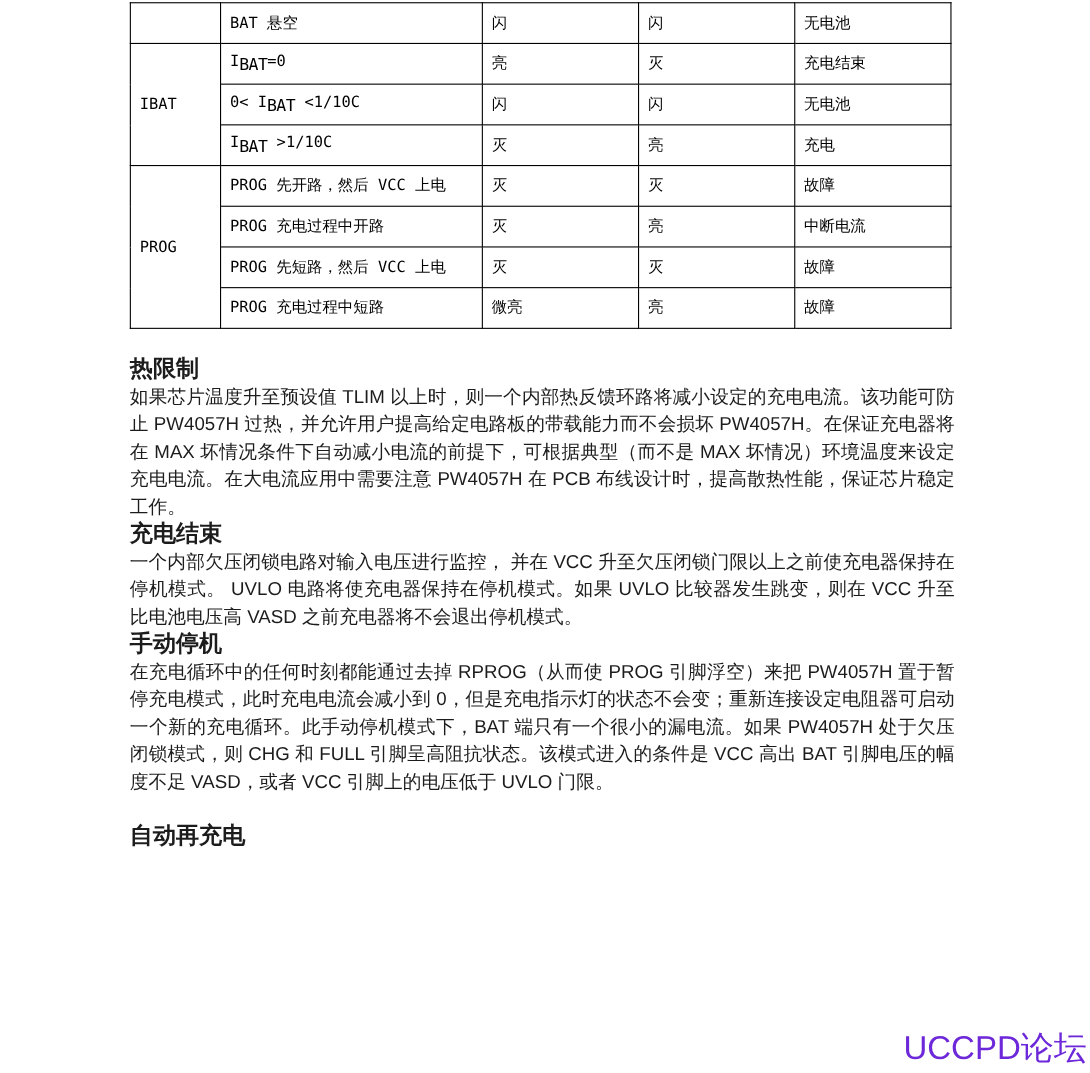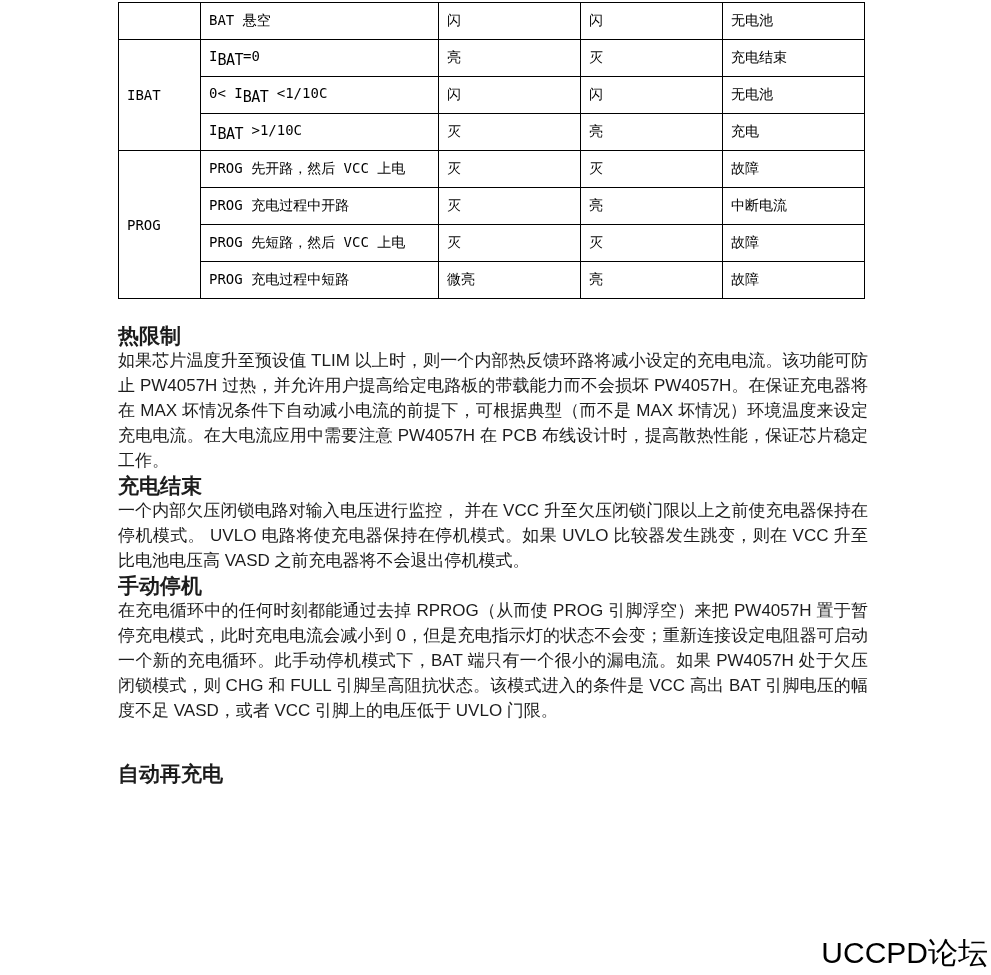--- a/index.html
+++ b/index.html
@@ -44,27 +44,27 @@
     line-height: 25px;
     text-align: justify;
   }
   .section h3 {
     margin: 0;
     font-size: 21px;
     font-weight: bold;
     line-height: 25px;
   }
   .section p { margin: 0; }
-  .section.spaced { margin-top: 38px; }
+  .section.spaced { margin-top: 24px; }
 
   .watermark {
     position: absolute;
     right: 3px; bottom: 1px;
     font-size: 30px;
-    color: #000000;
+    color: #6d28d9;
     font-family: "Liberation Sans", sans-serif;
     white-space: nowrap;
   }
 </style>
 </head>
 <body>
 
 <div class="content">
 
   <table class="status-table">

